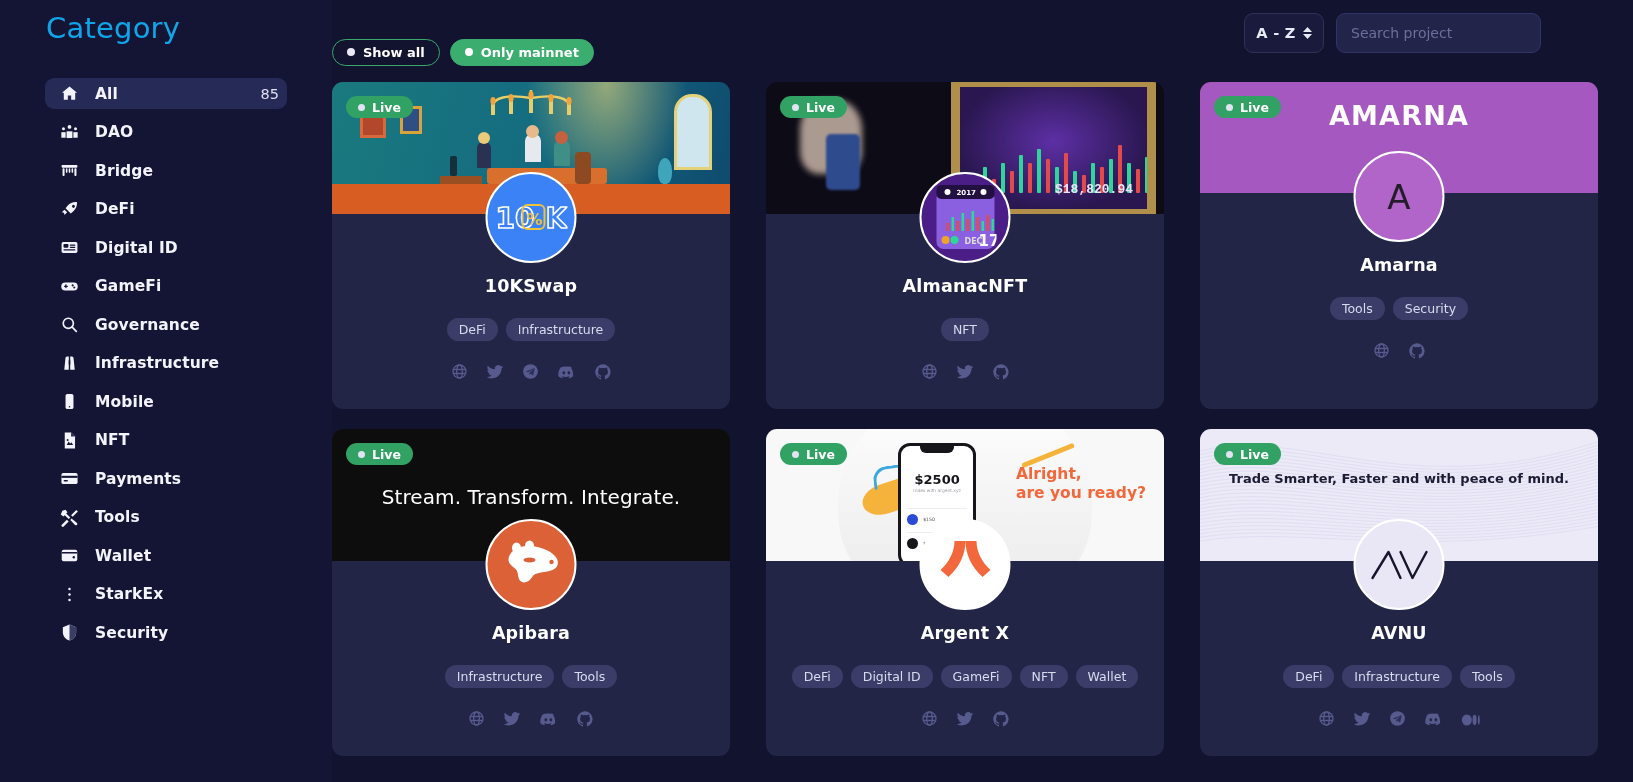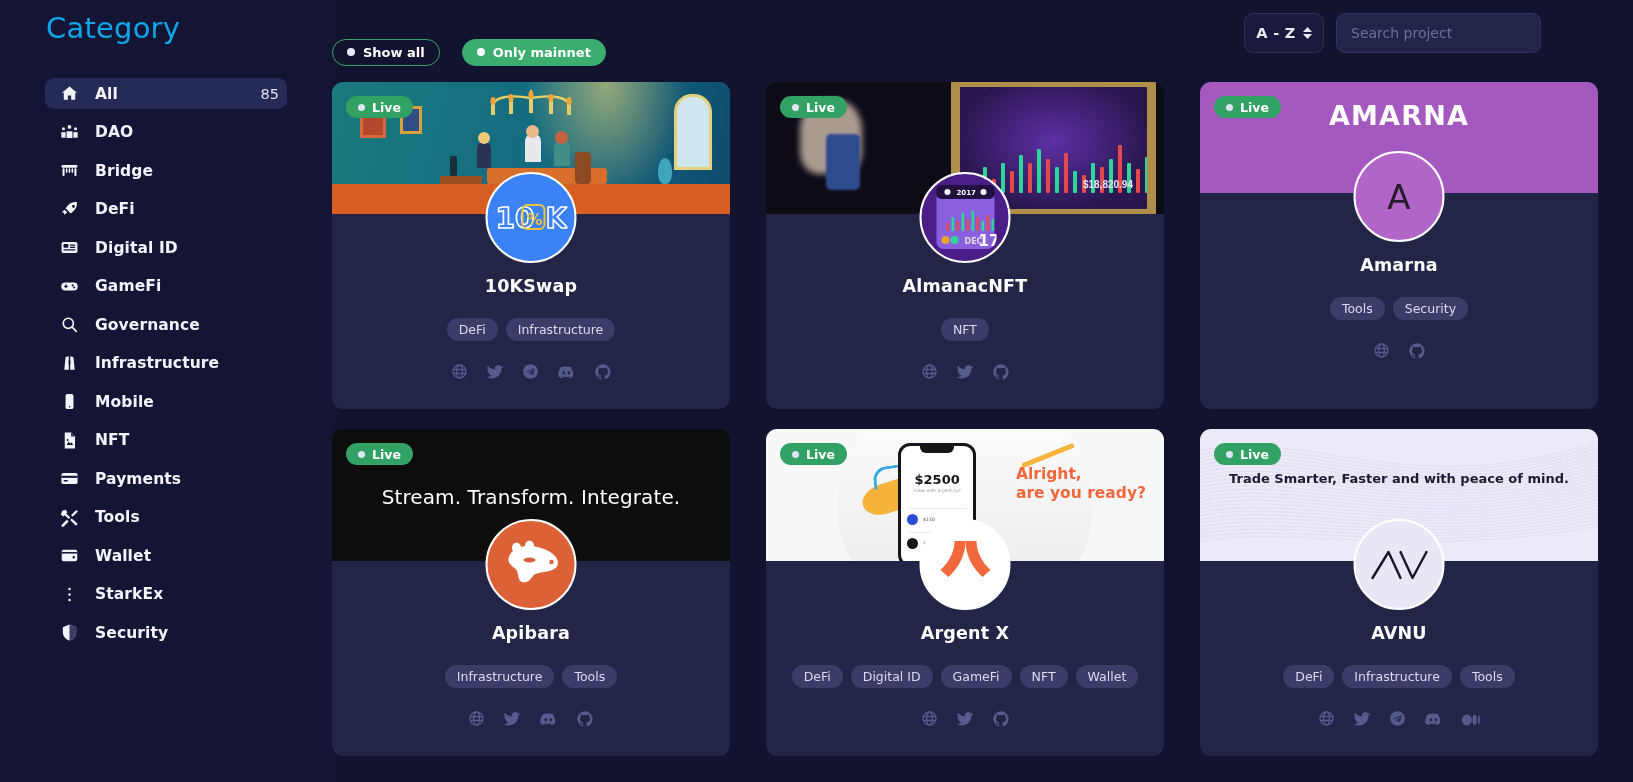--- a/index.html
+++ b/index.html
@@ -47,21 +47,21 @@
     margin-left: auto; font-size: 14.5px; font-weight: 500;
     color: #dfe1ee; font-family: "DejaVu Sans", sans-serif;
   }
 
   
   .main { flex: 1 1 auto; min-width: 0; position: relative; background: #12132f; }
   .toolbar {
     display: flex; align-items: center;
     height: 65px; padding: 0 92px 0 0; position: relative;
   }
-  .pills { display: flex; gap: 22px; padding-left: 0px; margin-top: 39px; }
+  .pills { display: flex; gap: 10px; padding-left: 0px; margin-top: 39px; }
   .pill {
     display: flex; align-items: center; gap: 8px;
     height: 27px; padding: 0 14px; border-radius: 14px;
     font-size: 13px; font-weight: 700; cursor: pointer;
     font-family: "DejaVu Sans", sans-serif;
   }
   .pill .dot { width: 8px; height: 8px; border-radius: 50%; background: #ffffff; display:block; }
   .pill.outline { border: 1.3px solid #3aa86a; color: #ffffff; background: transparent; }
   .pill.outline .dot { background: #e9eaf5; }
   .pill.filled { background: #3bae6f; color: #ffffff; border: 1.3px solid #3bae6f; }
@@ -175,21 +175,21 @@
   .b-10k .sidet{position:absolute;left:108px;bottom:30px;width:42px;height:8px;background:#9a4f22;}
   .b-10k .bottle{position:absolute;left:118px;bottom:38px;width:7px;height:20px;background:#15303a;border-radius:2px;}
 
   .b-almanac { background:#0d0b16; }
   .b-almanac .artframe{position:absolute; right:8px; top:-4px; width:205px; height:140px;
      background:#2a1750; border:9px solid #b08f4a; border-radius:2px; overflow:hidden;}
   .b-almanac .artglow{position:absolute;inset:0;background:radial-gradient(ellipse at 50% 45%, #5d2fa5 0%, #2a1750 72%);}
   .b-almanac .hand{position:absolute;left:34px;top:18px;width:62px;height:74px;background:#c8b4a6;border-radius:40% 40% 30% 30%;filter:blur(3px);opacity:.85;}
   .b-almanac .phone{position:absolute;left:60px;top:52px;width:34px;height:56px;background:#2e4b8e;border-radius:5px;filter:blur(1px);}
   .b-almanac .bar{position:absolute;bottom:16px;width:4px;border-radius:1px;}
-  .b-almanac .pricetxt{position:absolute;right:14px;bottom:18px;color:#e9e4f6;font-size:10px;font-weight:700;text-align:right;line-height:1.35;font-family:Liberation Sans, sans-serif;}
+  .b-almanac .pricetxt{position:absolute;right:14px;bottom:10px;color:#e9e4f6;font-size:13px;font-weight:700;text-align:right;line-height:1.35;font-family:Liberation Mono, monospace;}
 
   .b-amarna { background:#a558bf; display:flex; align-items:flex-start; justify-content:center; }
   .b-amarna .word {
     margin-top: 18px; color:#ffffff; font-size: 27px; font-weight:700; letter-spacing: 1.2px;
     font-family:"DejaVu Sans", sans-serif;
   }
 
   .b-apibara { background:#0d0d0d; display:flex; align-items:flex-start; justify-content:center; }
   .b-apibara .word { margin-top: 56px; color:#ffffff; font-size:20px; font-weight:500;
      font-family:"DejaVu Sans", sans-serif; letter-spacing:.1px; }

